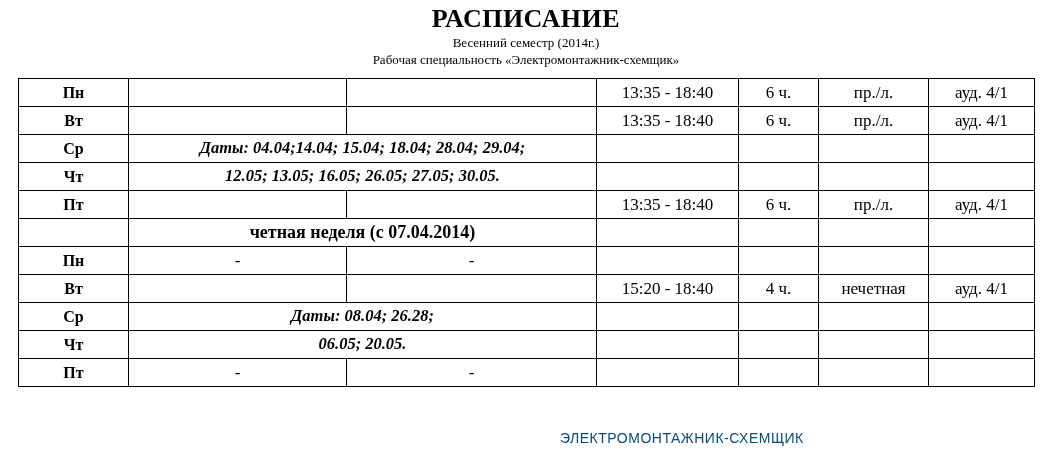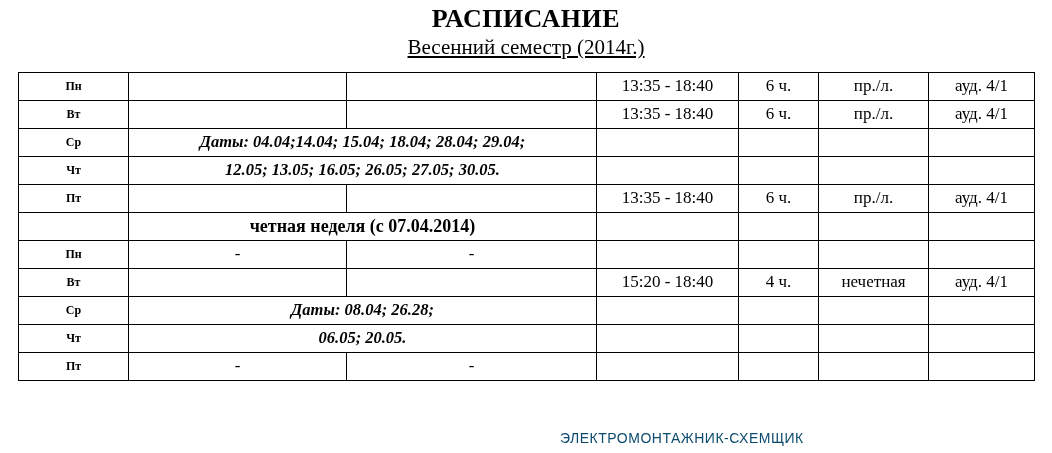--- a/index.html
+++ b/index.html
@@ -23,44 +23,43 @@
     text-align: center;
     padding-top: 4px;
   }
   .title {
     font-size: 26px;
     font-weight: bold;
     letter-spacing: 0.5px;
     line-height: 1.15;
   }
   .subtitle {
-    font-size: 21px;
+    font-size: 13px;
     line-height: 1.32;
-    text-decoration: underline;
   }
   .table-wrap {
     margin: 10px 18px 0 18px;
   }
   table.schedule {
     border-collapse: collapse;
     table-layout: fixed;
     width: 1016px;
     font-size: 17px;
   }
   table.schedule td {
     border: 1px solid #000000;
     height: 27px;
     padding: 0 2px;
     text-align: center;
     vertical-align: middle;
     background: #ffffff;
     overflow: hidden;
     white-space: nowrap;
   }
-  .c-day   { width: 110px; font-weight: bold; font-size: 12px; }
+  .c-day   { width: 110px; font-weight: bold; font-size: 16px; }
   .c-slot1 { width: 218px; }
   .c-slot2 { width: 250px; }
   .c-time  { width: 142px; }
   .c-hours { width: 80px; }
   .c-type  { width: 110px; }
   .c-room  { width: 106px; }
 
   .hatched {
     background-image:
       repeating-linear-gradient(45deg,
@@ -93,20 +92,21 @@
   }
 </style>
 </head>
 <body>
 
 <div class="page">
 
   <div class="header">
     <div class="title">РАСПИСАНИЕ</div>
     <div class="subtitle">Весенний семестр (2014г.)</div>
+    <div class="subtitle">Рабочая специальность «Электромонтажник-схемщик»</div>
   </div>
 
   <div class="table-wrap">
     <table class="schedule">
       <colgroup>
         <col class="c-day">
           <col class="c-slot1">
           <col class="c-slot2">
         <col class="c-time">
           <col class="c-hours">

